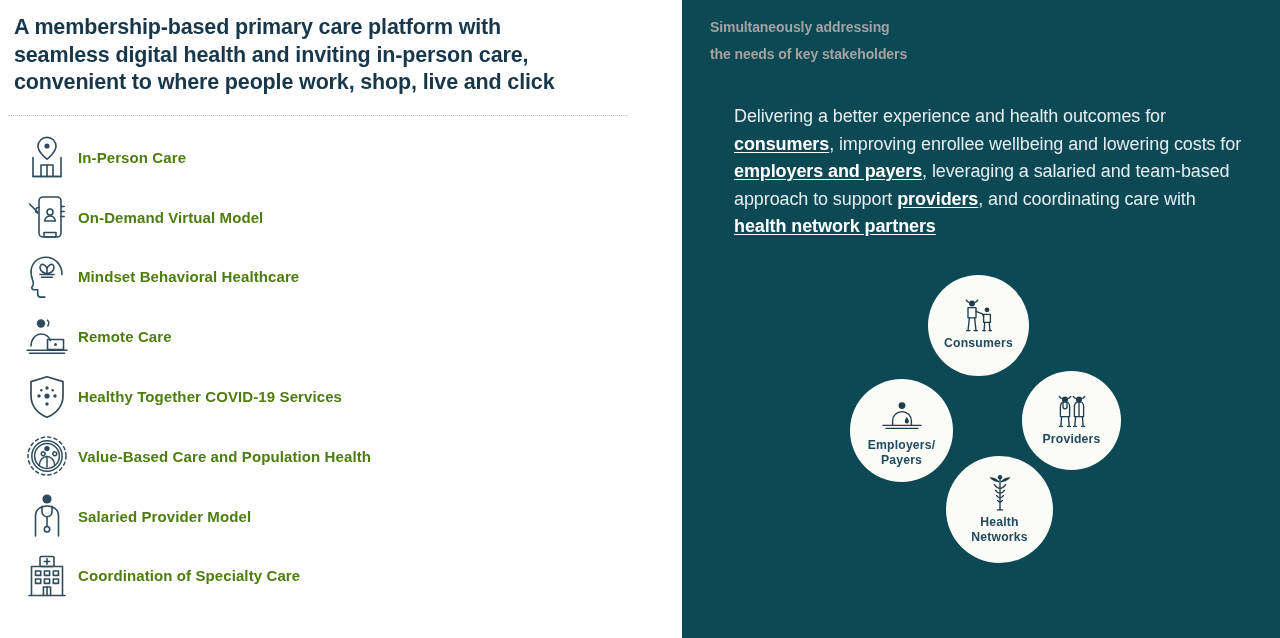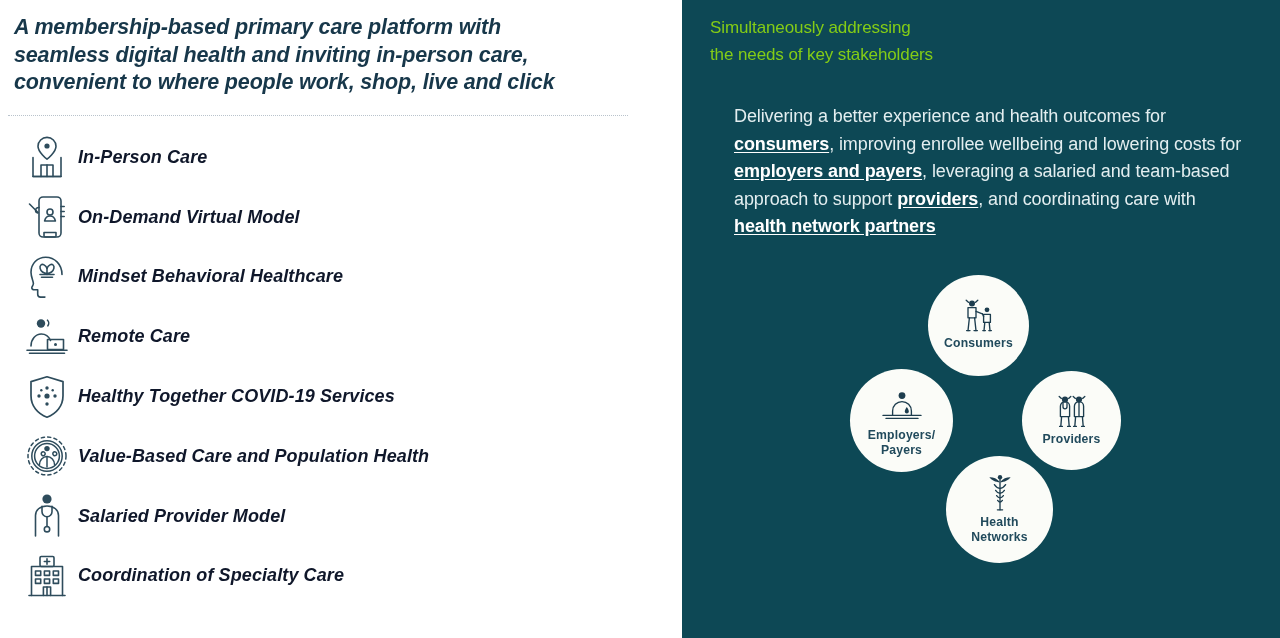--- a/index.html
+++ b/index.html
@@ -22,21 +22,20 @@
   }
 
   
   #left-panel {
     position: relative;
     width: 682px;
     height: 628px;
     background: #ffffff;
     padding: 14px 0 0 0;
     flex: 0 0 682px;
-    font-style: italic;
   }
 
   #left-headline {
     font-size: 21.5px;
     line-height: 27.5px;
     font-weight: bold;
     color: #17374a;
     letter-spacing: -0.15px;
     padding: 0 22px 0 14px;
   }
@@ -67,43 +66,43 @@
     width: 62px;
     height: 52px;
     display: flex;
     align-items: center;
     justify-content: center;
     color: #2e4c5c;
   }
   .service-icon svg { display: block; }
 
   .service-label {
-    font-size: 18px;
+    font-size: 15px;
     font-weight: bold;
-    color: #0f172a;
+    color: #4d7c0f;
     letter-spacing: 0.1px;
     white-space: nowrap;
   }
 
   
   #right-panel {
     position: relative;
     width: 598px;
     height: 638px;
     flex: 0 0 598px;
     background: #0d4855;
     padding: 14px 28px 0 28px;
     overflow: hidden;
   }
 
   #right-title {
-    font-size: 17px;
+    font-size: 14px;
     line-height: 27px;
-    font-weight: normal;
-    color: #84cc16;
+    font-weight: bold;
+    color: #a3a3a3;
     letter-spacing: -0.1px;
   }
   #right-title .rt-line { display: block; white-space: nowrap; }
 
   #right-body {
     margin-top: 35px;
     font-size: 18px;
     line-height: 27.5px;
     color: #e3eef0;
     letter-spacing: -0.1px;
@@ -152,21 +151,21 @@
     line-height: 14.5px;
     text-align: center;
     color: #214a5c;
     letter-spacing: 0.2px;
   }
 
   #bubble-consumers {
     left: 78px; top: 0px; width: 101px; height: 101px;
   }
   #bubble-employers {
-    left: 0px; top: 94px; width: 103px; height: 103px;
+    left: 0px; top: 104px; width: 103px; height: 103px;
   }
   #bubble-providers {
     left: 172px; top: 96px; width: 99px; height: 99px;
   }
   #bubble-health {
     left: 96px; top: 181px; width: 107px; height: 107px;
   }
   #bubble-employers .bubble-icon,
   #bubble-health .bubble-icon { margin-top: 12px; }
 </style>

